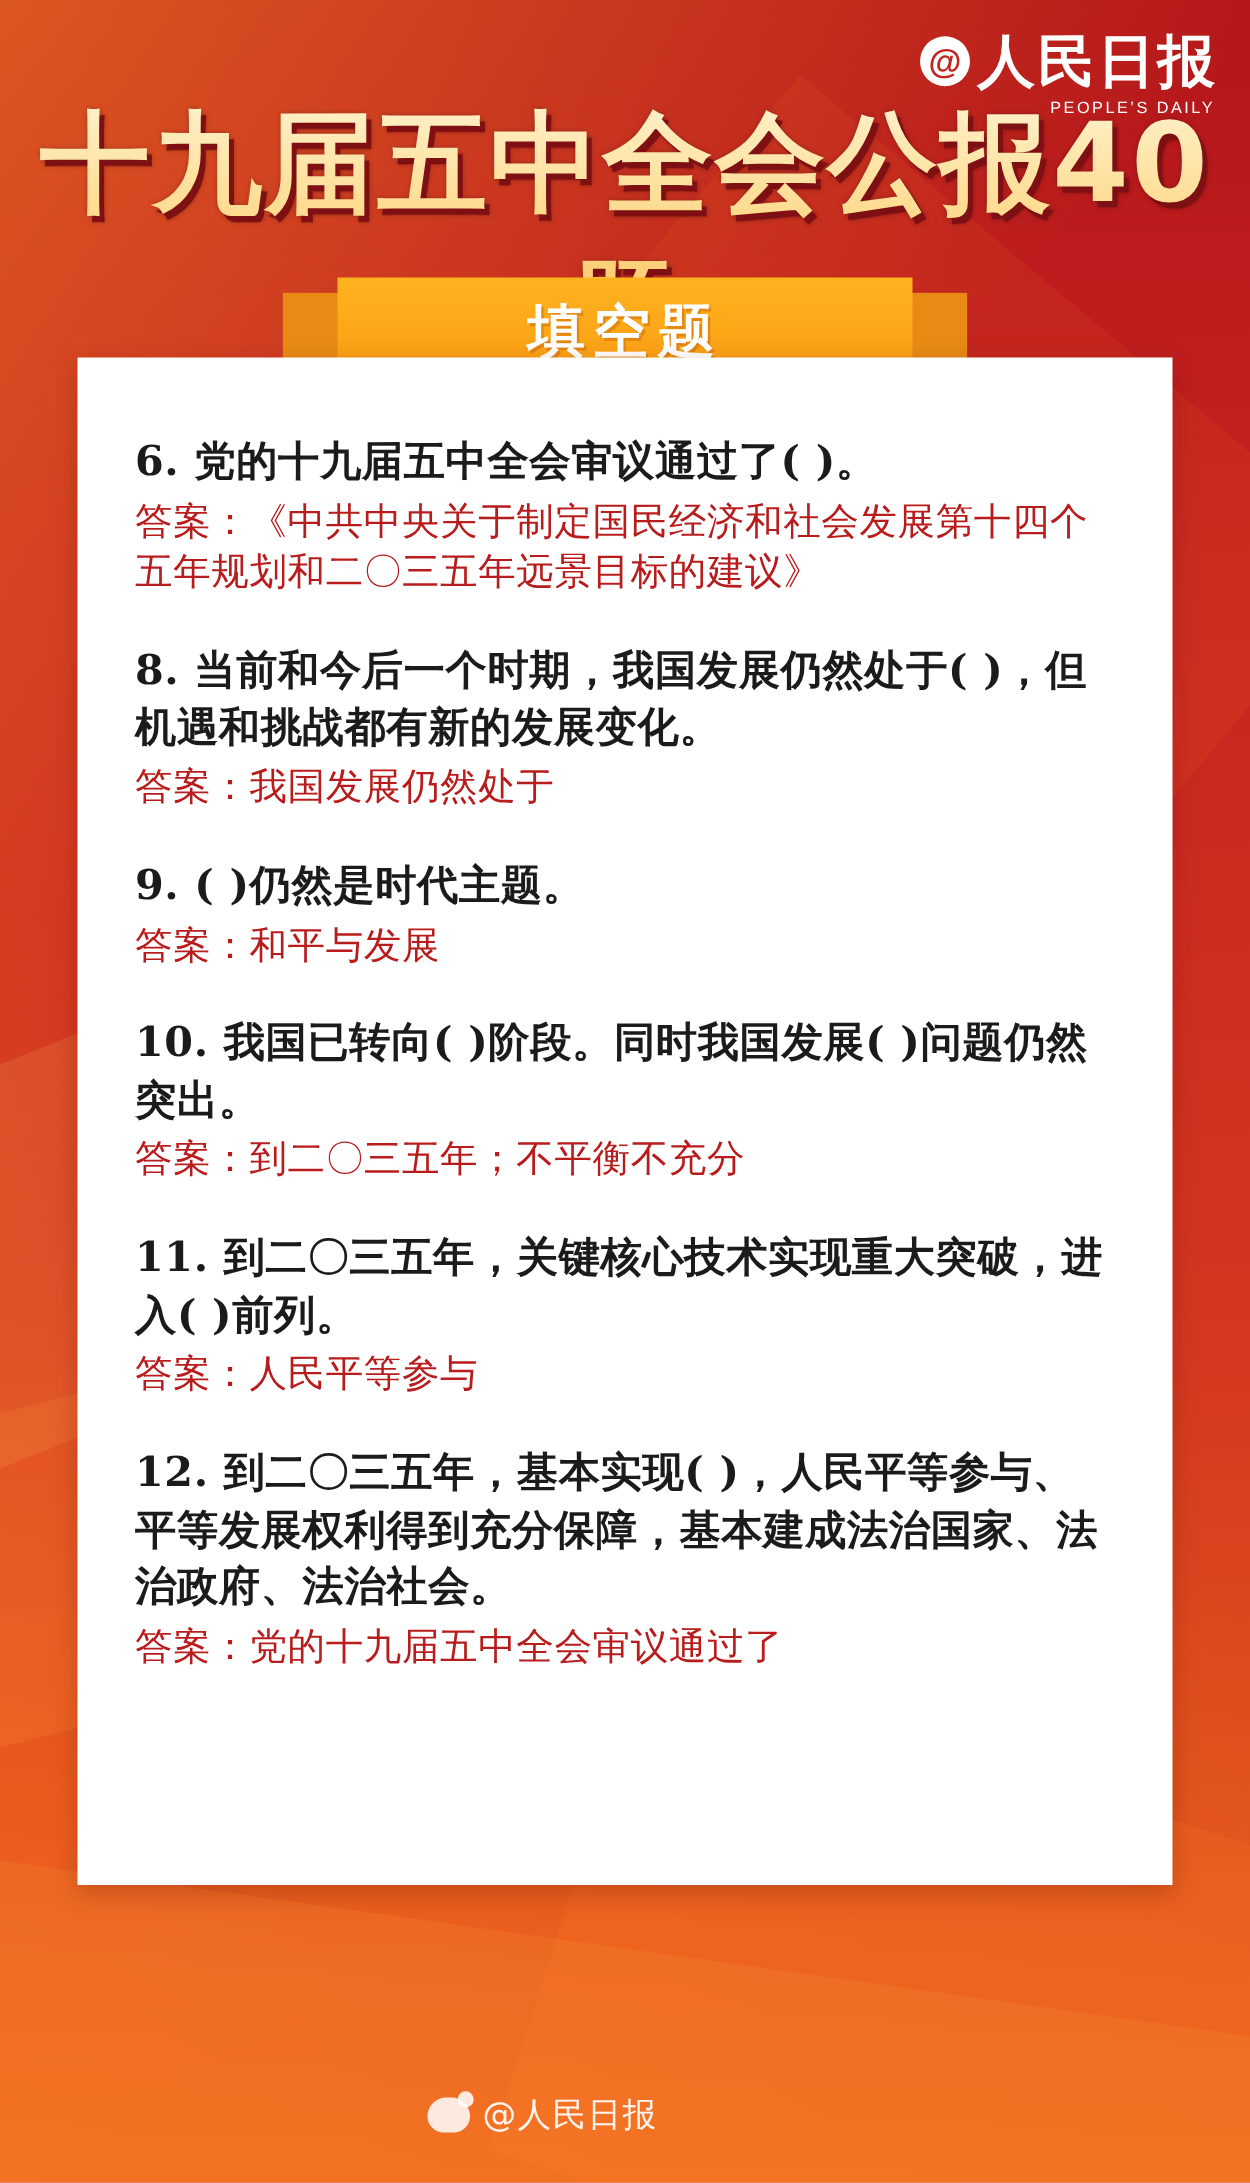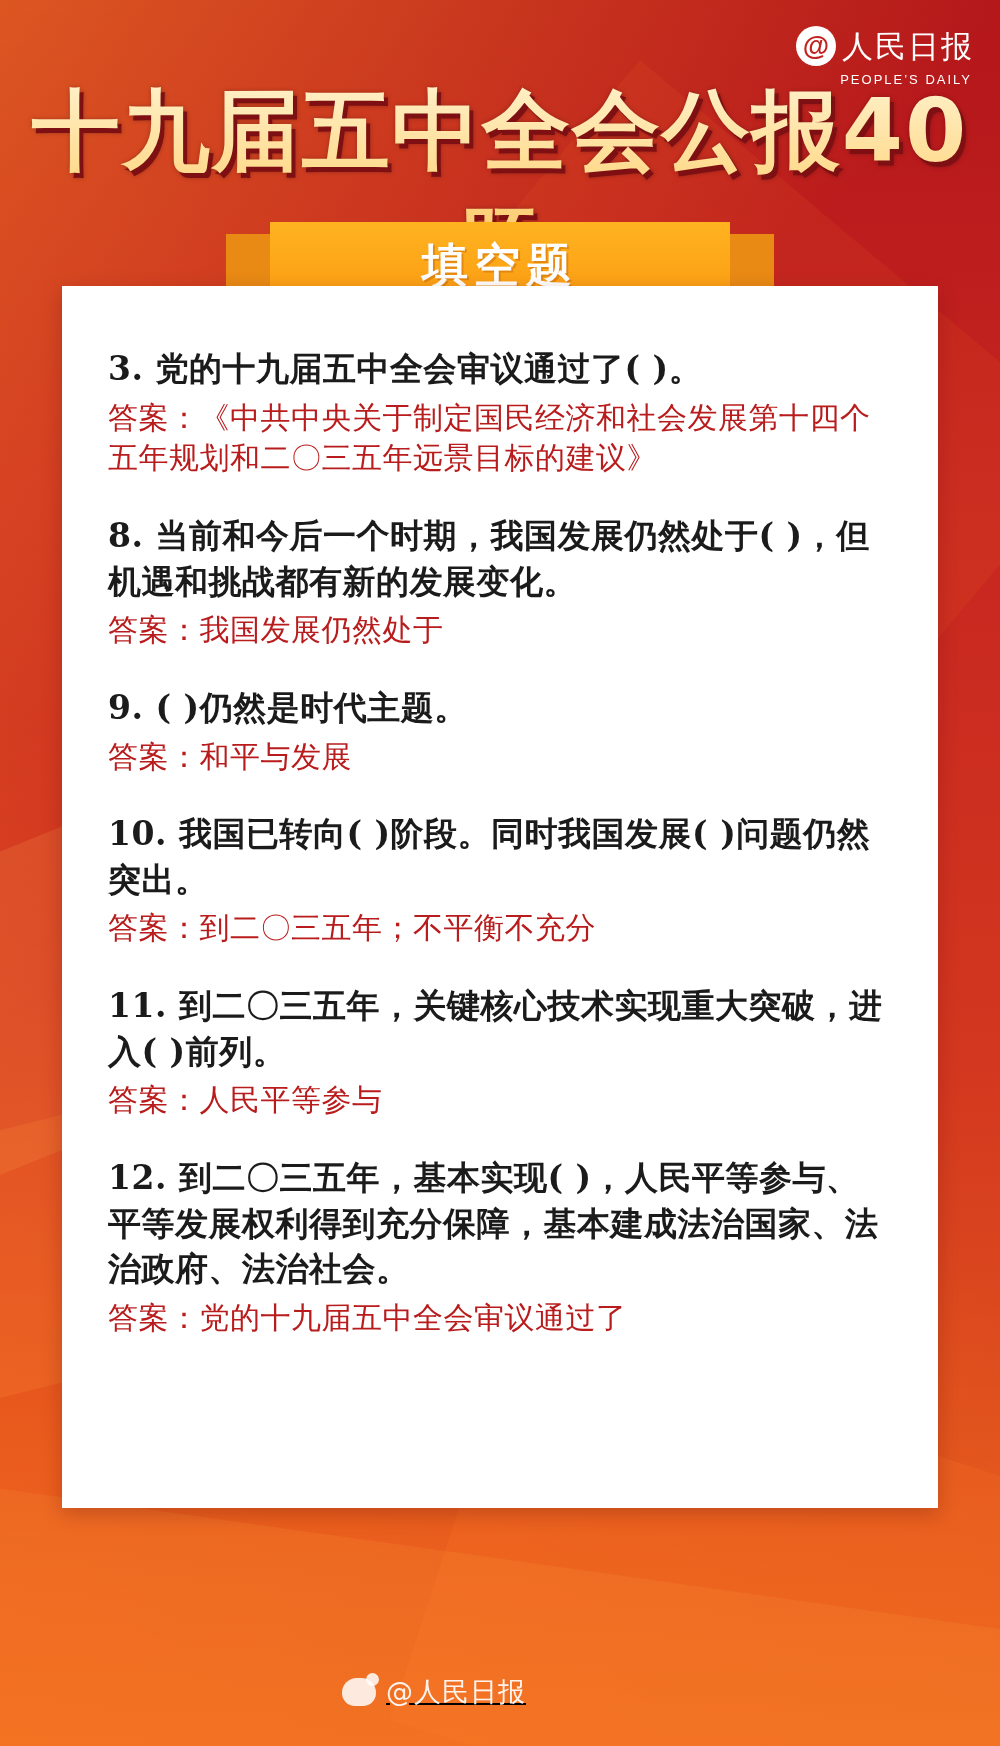--- a/index.html
+++ b/index.html
@@ -58,22 +58,22 @@
     color: #c1231f;
     font-size: 27px;
     font-weight: bold;
     display: flex;
     align-items: center;
     justify-content: center;
     font-family: "Liberation Sans", sans-serif;
   }
   .brand-name {
     color: #ffffff;
-    font-size: 31px;
-    font-weight: normal;
+    font-size: 46px;
+    font-weight: bold;
     letter-spacing: 2px;
     font-family: "DejaVu Sans", sans-serif;
   }
   .brand-en {
     color: #ffffff;
     font-size: 13px;
     letter-spacing: 2px;
     margin-top: 7px;
     margin-right: 2px;
     font-family: "Liberation Sans", sans-serif;
@@ -176,21 +176,20 @@
   
   .footer {
     position: absolute;
     left: 0;
     bottom: 36px;
     width: 868px;
     display: flex;
     align-items: center;
     justify-content: center;
     gap: 10px;
-    text-decoration: underline;
   }
   .weibo-icon {
     width: 34px;
     height: 28px;
     background: rgba(255,255,255,0.85);
     border-radius: 16px 16px 14px 14px;
     position: relative;
   }
   .weibo-icon::after {
     content: "";
@@ -236,21 +235,21 @@
     <div class="ribbon-tail left"></div>
     <div class="ribbon-tail right"></div>
     <div class="ribbon-body">
       <span class="ribbon-label">填空题</span>
     </div>
   </div>
 
   <div class="card">
 
     <div class="qa">
-      <div class="q-text">3. 党的十九届五中全会审议通过了(  )。</div>
+      <div class="q-text">6. 党的十九届五中全会审议通过了(  )。</div>
       <div class="a-text">答案：《中共中央关于制定国民经济和社会发展第十四个五年规划和二〇三五年远景目标的建议》</div>
     </div>
 
     <div class="qa">
       <div class="q-text">8. 当前和今后一个时期，我国发展仍然处于(  )，但机遇和挑战都有新的发展变化。</div>
       <div class="a-text">答案：我国发展仍然处于</div>
     </div>
 
     <div class="qa">
       <div class="q-text">9. (  )仍然是时代主题。</div>

